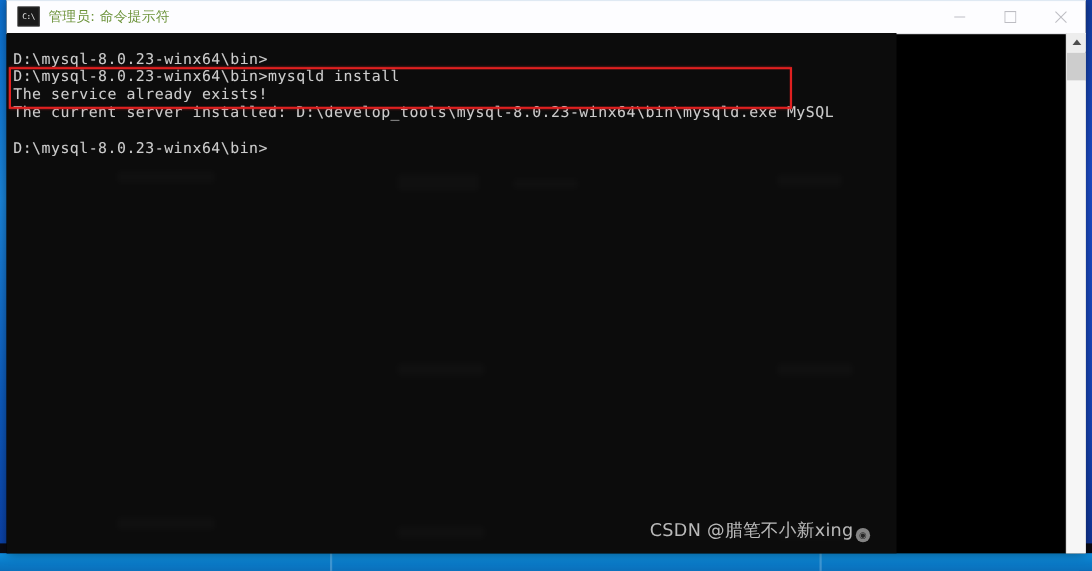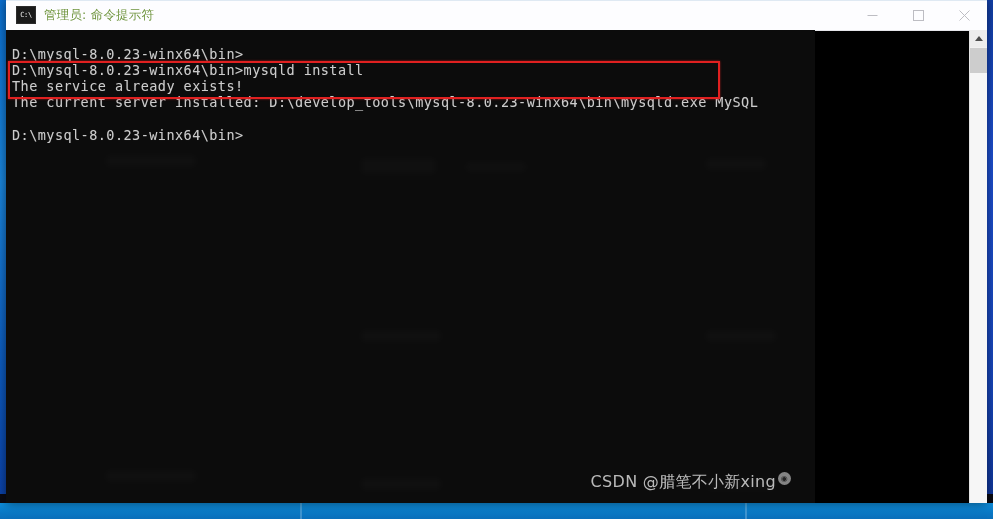--- a/index.html
+++ b/index.html
@@ -211,21 +211,21 @@
     border-right: 4px solid transparent;
     border-bottom: 5px solid #4d4d4d;
   }
 
   
   #watermark {
     position: absolute;
     right: 24px;
     bottom: 10px;
     display: flex;
-    align-items: flex-start;
+    align-items: flex-end;
     color: #d8d8d8;
     font-family: "DejaVu Sans", sans-serif;
     font-size: 16px;
     opacity: 0.85;
     white-space: nowrap;
     letter-spacing: 0.3px;
     margin-left: 27px;
   }
   #watermark-badge {
     width: 13px; height: 13px;

